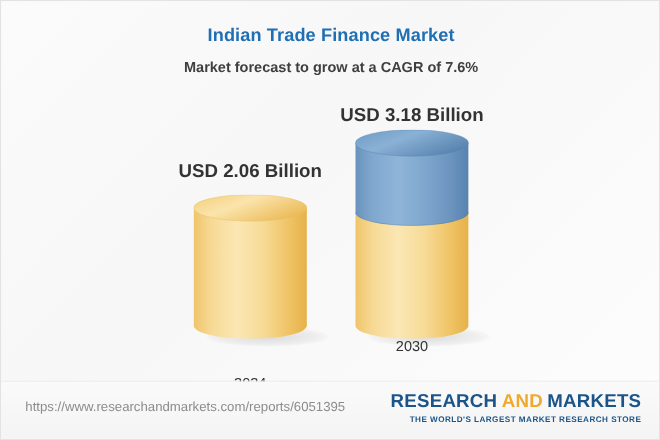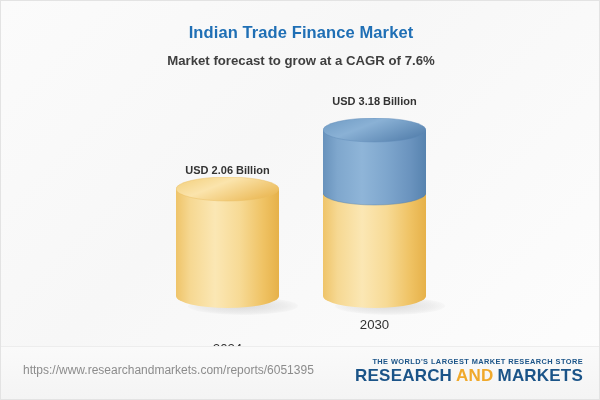--- a/index.html
+++ b/index.html
@@ -57,21 +57,21 @@
   .bar-group {
     position: absolute;
     bottom: 0;
   }
 
   .value-label {
     position: absolute;
     left: 50%;
     transform: translateX(-50%);
     white-space: nowrap;
-    font-size: 11px;
+    font-size: 17px;
     font-weight: bold;
     color: #333333;
   }
 
   .cat-label {
     position: absolute;
     left: 50%;
     transform: translateX(-50%);
     white-space: nowrap;
     font-size: 13.2px;
@@ -133,21 +133,21 @@
 
 <div id="canvas">
 
   <div id="chart-title">Indian Trade Finance Market</div>
   <div id="chart-subtitle">Market forecast to grow at a CAGR of 7.6%</div>
 
   <div id="plot">
 
     <div class="bar-group" style="left:175px; width:103px; height:345px;">
 
-      <div class="value-label" style="top:163px;">USD 2.06 Billion</div>
+      <div class="value-label" style="top:145px;">USD 2.06 Billion</div>
 
       <div class="shadow" style="left:12px; top:296px; width:110px; height:18px;"></div>
 
       <div class="cylinder" style="top:176px; width:103px; height:131px;">
         <svg width="103" height="131" viewBox="0 0 103 131">
           <defs>
             <linearGradient id="goldBody" x1="0" y1="0" x2="1" y2="0">
               <stop offset="0%" stop-color="#EFC469"></stop>
               <stop offset="14%" stop-color="#F6D892"></stop>
               <stop offset="38%" stop-color="#FBE7B4"></stop>
@@ -209,27 +209,27 @@
 
           <path d="M0,12 L0,75 A51.5,12 0 0 0 103,75 L103,12 Z" fill="url(#blueBody)"></path>
 
           <ellipse cx="51.5" cy="12" rx="51.5" ry="12" fill="url(#blueTop)"></ellipse>
           <ellipse cx="51.5" cy="12" rx="51.5" ry="12" fill="none" stroke="#5E8AB6" stroke-width="0.7" opacity="0.6"></ellipse>
 
           <path d="M0,75 A51.5,12 0 0 0 103,75" fill="none" stroke="#4F7CA8" stroke-width="0.9" opacity="0.45"></path>
         </svg>
       </div>
 
-      <div class="cat-label" style="top:316px;">2030</div>
+      <div class="cat-label" style="top:306px;">2030</div>
     </div>
 
   </div>
 
   <div id="footer">
     <div id="footer-url">https://www.researchandmarkets.com/reports/6051395</div>
 
     <div id="logo">
+      <div id="logo-wordmark"><span>RESEARCH</span><span class="and" style="margin:0 4px;">AND</span><span>MARKETS</span></div>
       <div id="logo-tagline">THE WORLD'S LARGEST MARKET RESEARCH STORE</div>
-      <div id="logo-wordmark"><span>RESEARCH</span><span class="and" style="margin:0 4px;">AND</span><span>MARKETS</span></div>
     </div>
   </div>
 
 </div>
 
 </body></html>

